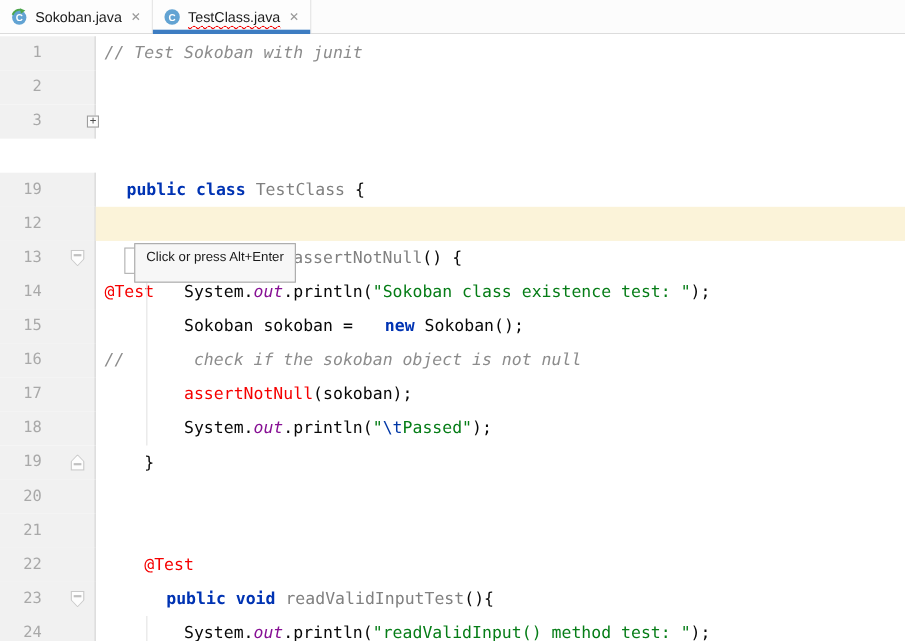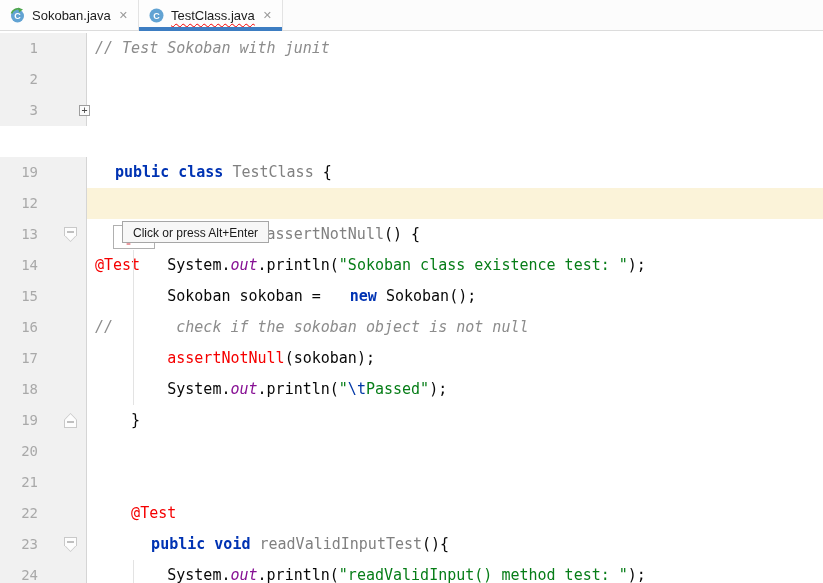--- a/index.html
+++ b/index.html
@@ -84,21 +84,21 @@
     display:inline-flex; align-items:center; justify-content:center; gap:4px;
     width:42px; height:24px; background:#fff; border:1px solid #b0b0b0;
     box-sizing:border-box; margin-right:5px; vertical-align:-6px;
   }
   .bulb-caret {
     width:0; height:0; border-left:4px solid transparent;
     border-right:4px solid transparent; border-top:5px solid #4d4d4d;
   }
   
   .intention-tooltip {
-    position:absolute; left:122px; top:190px; height:22px; box-sizing:border-box;
+    position:absolute; left:122px; top:190px; height:36px; box-sizing:border-box;
     background:#f7f7f7; border:1px solid #a6a6a6; padding:4px 10px 0 10px;
     font-size:12px; color:#1a1a1a; white-space:nowrap; z-index:5;
   }
   
   .indent-guide { position:absolute; width:1px; background:#e3e3e3; left:133px; }
   #guide-1 { top:219px; height:155px; }
   #guide-2 { top:529px; height:54px; }
 </style>
 </head>
 <body>

